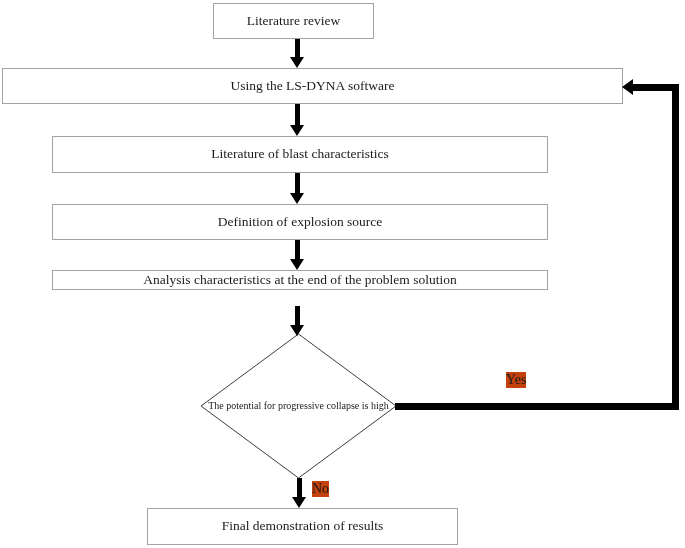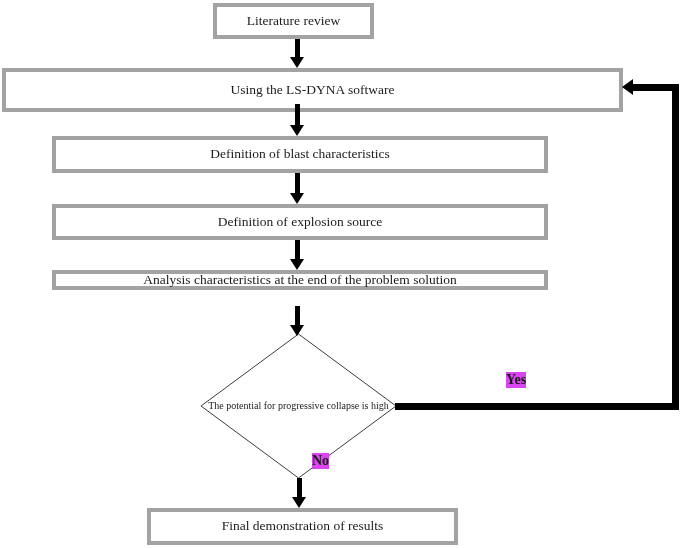--- a/index.html
+++ b/index.html
@@ -12,32 +12,32 @@
     width: 685px;
     height: 548px;
     background: #ffffff;
     font-family: "Liberation Serif", serif;
     color: #1b1b1b;
     overflow: hidden;
   }
   .node {
     position: absolute;
     box-sizing: border-box;
-    border: 4px solid #a3a3a3;
+    border: 1px solid #a3a3a3;
     background: #ffffff;
     display: flex;
     align-items: center;
     justify-content: center;
     text-align: center;
     font-size: 13.5px;
     line-height: 1.25;
   }
   
   .b1 { left: 213px; top: 3px;   width: 161px; height: 36px; }
-  .b2 { left: 2px;   top: 68px;  width: 621px; height: 44px; text-align: right; }
+  .b2 { left: 2px;   top: 68px;  width: 621px; height: 36px; text-align: right; }
   .b3 { left: 52px;  top: 136px; width: 496px; height: 37px; }
   .b4 { left: 52px;  top: 204px; width: 496px; height: 36px; justify-content: center; }
   .b5 { left: 52px;  top: 270px; width: 496px; height: 20px; }
   .b6 { left: 147px; top: 508px; width: 311px; height: 37px; }
 
   
   .varrow {
     position: absolute;
     width: 14px;
     display: flex;
@@ -85,41 +85,40 @@
     left: 622px; top: 79px;
     width: 0; height: 0;
     border-top: 8px solid transparent;
     border-bottom: 8px solid transparent;
     border-right: 11px solid #000;
   }
 
   .edge-label {
     position: absolute;
     font-size: 14px;
-    background: #d946ef;
-    font-weight: bold;
+    background: #c2410c;
   }
   .yes-label { left: 506px; top: 372px; }
-  .no-label  { left: 312px; top: 453px; }
+  .no-label  { left: 312px; top: 481px; }
 </style>
 </head>
 <body>
 
 <div class="canvas">
 
   <div class="node b1">
     <span>Literature review</span>
   </div>
 
   <div class="node b2">
     <span>Using the LS-DYNA software</span>
   </div>
 
   <div class="node b3">
-    <span>Definition of blast characteristics</span>
+    <span>Literature of blast characteristics</span>
   </div>
 
   <div class="node b4">
     <span>Definition of explosion source</span>
   </div>
 
   <div class="node b5">
     <span>Analysis characteristics at the end of the problem solution</span>
   </div>
 

